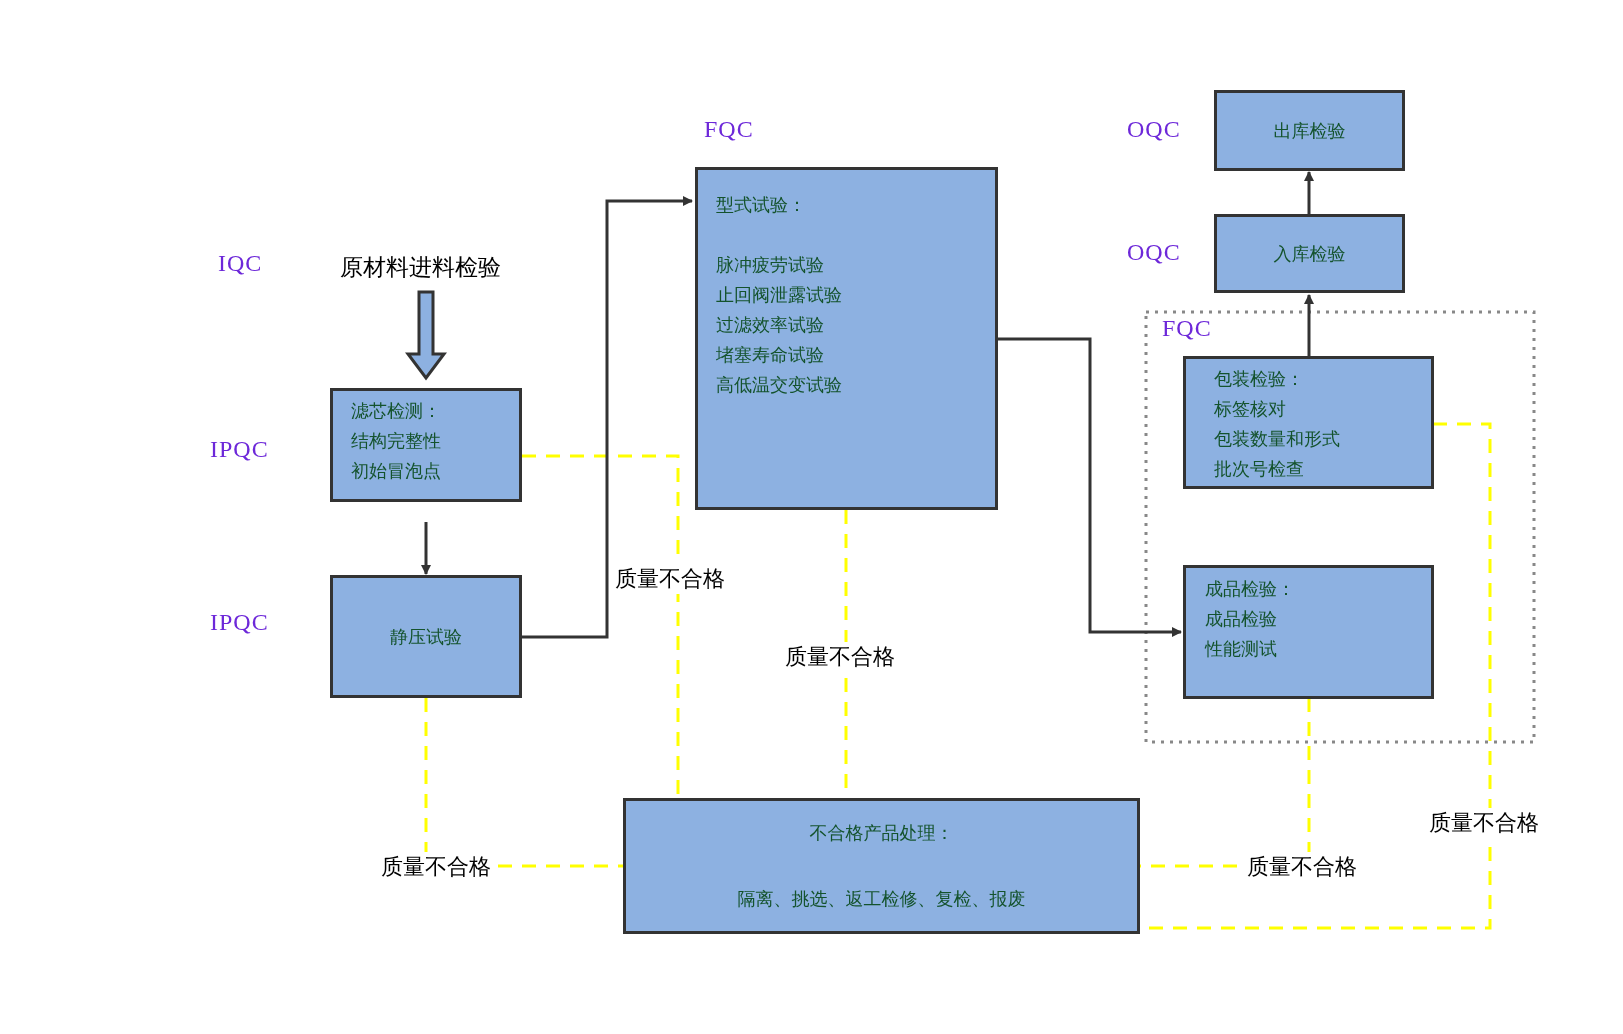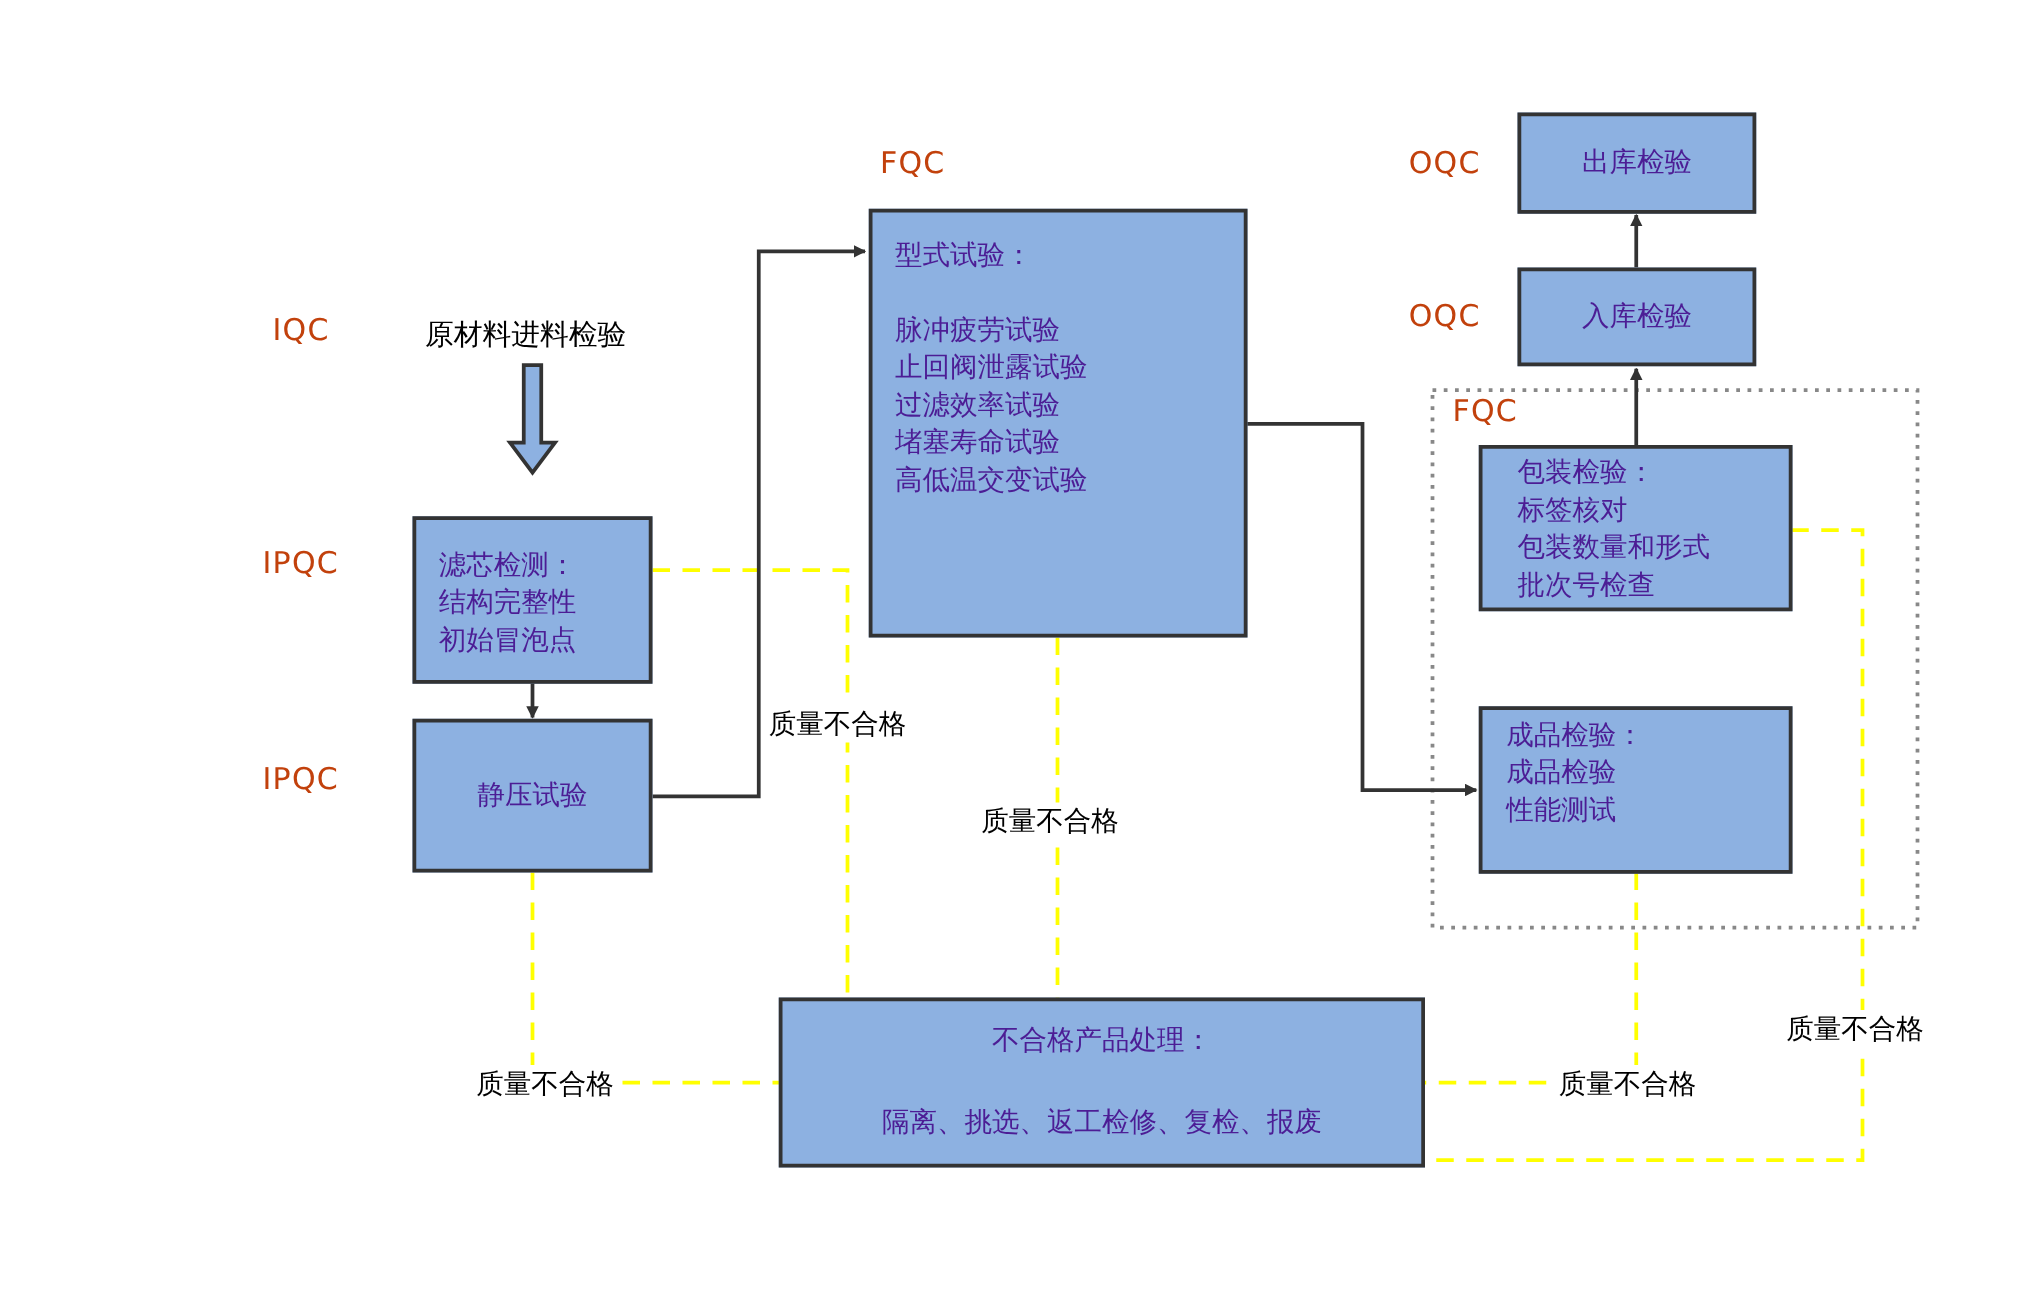--- a/index.html
+++ b/index.html
@@ -1,25 +1,25 @@
 <!DOCTYPE html>
 <html><head>
   <meta charset="utf-8">
   <style>
     html, body { margin: 0; padding: 0; background: #ffffff; }
     body { width: 1623px; height: 1034px; position: relative; overflow: hidden;
            font-family: "DejaVu Sans", "Liberation Sans", sans-serif; color: #333333; }
     #canvas { position: absolute; left: 0; top: 0; width: 1623px; height: 1034px; }
     .box { position: absolute; background: #8db1e1; border: 3px solid #333333; box-sizing: border-box;
-           font-size: 22px; line-height: 30px; color: #4c1d95; }
+           font-size: 18px; line-height: 30px; color: #14532d; }
     .box .line { display: block; white-space: nowrap; }
     .center { display: flex; flex-direction: column; align-items: center; justify-content: center; text-align: center; }
     .left { padding-left: 16px; padding-top: 8px; }
     .label { position: absolute; font-size: 22px; color: #000000; white-space: nowrap; background: transparent; }
-    .lane { position: absolute; font-size: 24px; color: #c2410c; white-space: nowrap; letter-spacing: 1px; }
+    .lane { position: absolute; font-size: 24px; color: #6d28d9; white-space: nowrap; letter-spacing: 1px; font-family: Liberation Serif, serif; }
     .bgtext { background: #ffffff; padding: 0 1px; }
   </style>
 </head>
 <body>
 
 <svg id="canvas" width="1623" height="1034" viewBox="0 0 1623 1034">
   <defs>
     <marker id="arrowhead" markerWidth="10" markerHeight="10" refX="9" refY="5" orient="auto" markerUnits="userSpaceOnUse" viewBox="0 0 10 10">
       <path d="M0,0 L10,5 L0,10 z" fill="#333333"></path>
     </marker>
@@ -49,21 +49,21 @@
 <div class="lane" style="left:218px; top:250px;">IQC</div>
 <div class="lane" style="left:210px; top:436px;">IPQC</div>
 <div class="lane" style="left:210px; top:609px;">IPQC</div>
 <div class="lane" style="left:704px; top:116px;">FQC</div>
 <div class="lane" style="left:1127px; top:116px;">OQC</div>
 <div class="lane" style="left:1127px; top:239px;">OQC</div>
 <div class="lane" style="left:1162px; top:315px;">FQC</div>
 
 <div class="label" style="left:340px; top:252px; font-size:23px;">原材料进料检验</div>
 
-<div class="box left" style="left:330px; top:388px; width:192px; height:134px; padding-left:18px; padding-top:22px;margin-top:25px;">
+<div class="box left" style="left:330px; top:388px; width:192px; height:114px; padding-left:18px; padding-top:5px;">
   <span class="line">滤芯检测：</span>
   <span class="line">结构完整性</span>
   <span class="line">初始冒泡点</span>
 </div>
 
 <div class="box center" style="left:330px; top:575px; width:192px; height:123px;text-align:right;">
   <span class="line">静压试验</span>
 </div>
 
 <div class="box left" style="left:695px; top:167px; width:303px; height:343px; padding-left:18px; padding-top:20px;">

